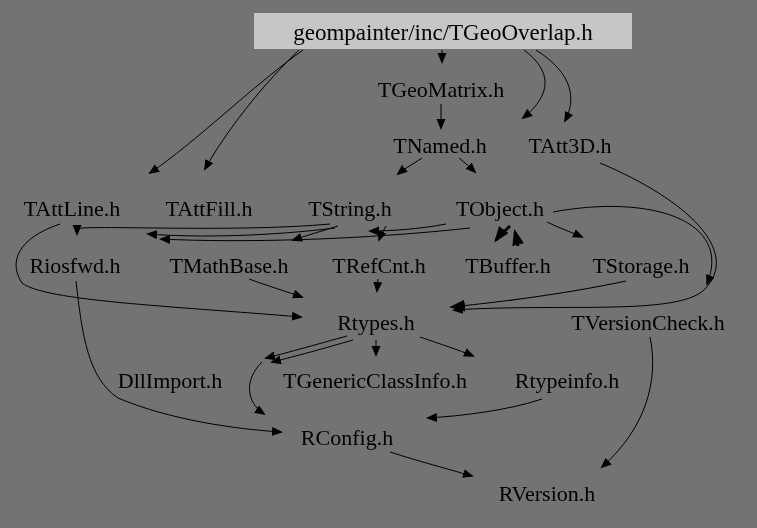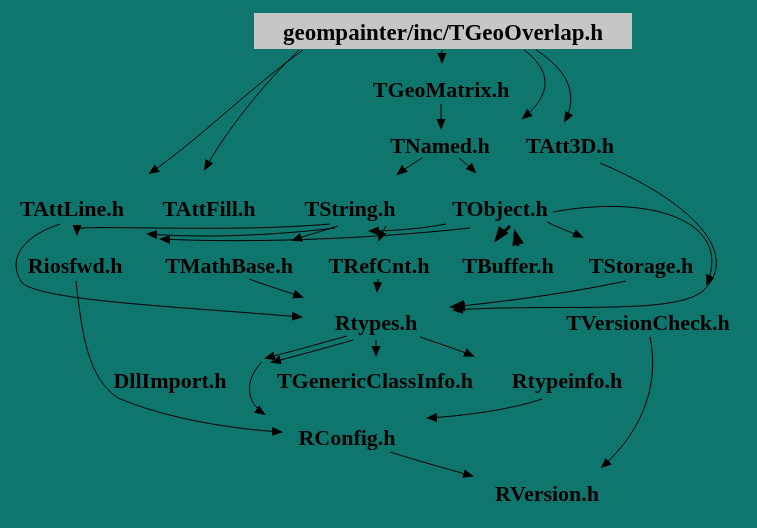--- a/index.html
+++ b/index.html
@@ -1,16 +1,16 @@
 <!DOCTYPE html>
 <html><head>
 <meta charset="utf-8">
 <style>
   html,body{margin:0;padding:0;background:#ffffff;}
-  .stage{position:relative;width:757px;height:528px;background:#0f766e;overflow:hidden;font-weight:bold;}
+  .stage{position:relative;width:757px;height:528px;background:#737373;overflow:hidden;}
   svg{display:block;}
   .node-label{font-family:"Liberation Serif","DejaVu Serif",serif;font-size:22px;fill:#000000;}
   .title-label{font-family:"Liberation Serif","DejaVu Serif",serif;font-size:23px;fill:#000000;}
   .edge{fill:none;stroke:#000000;stroke-width:1;}
   .edge.thick{stroke-width:3;}
   .edge.mid{stroke-width:1.2;}
 </style>
 </head>
 <body>
 

